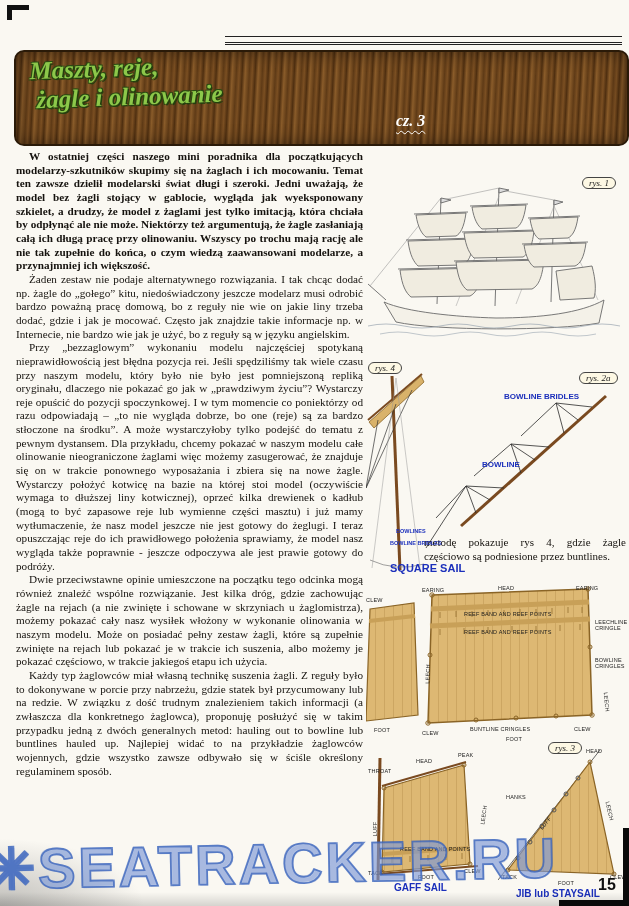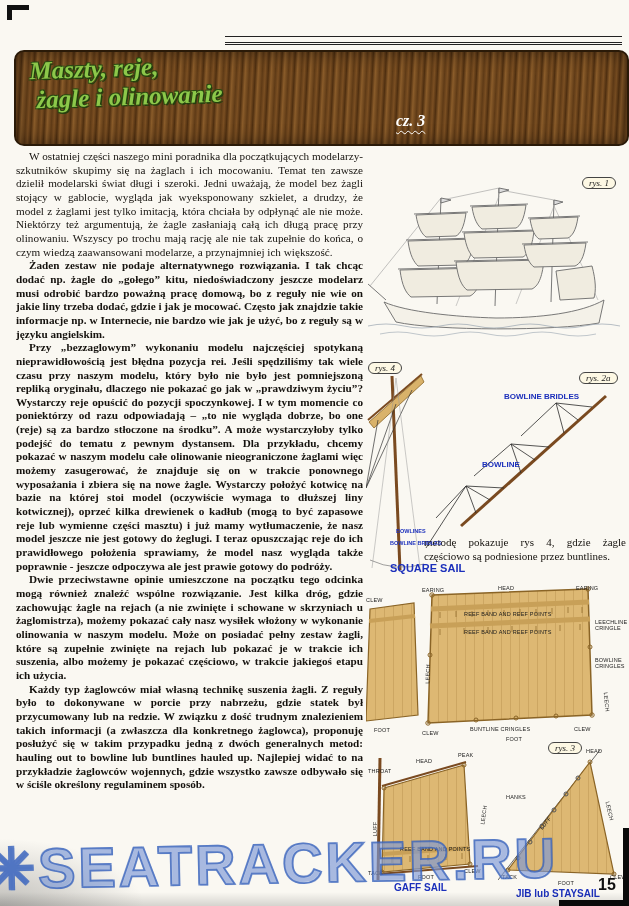--- a/index.html
+++ b/index.html
@@ -21,22 +21,22 @@
                 text-shadow:1.5px 1.5px 0 #243f0e,-1px -1px 0 #2c4b12,1px -1px 0 #2c4b12,-1px 1px 0 #2c4b12;}
   .banner-title .l2{display:block;margin-left:6px;}
   .banner-sub{position:absolute;left:330px;top:13px;width:228px;color:#f4efe2;
               font:10.5px "Liberation Sans",sans-serif;line-height:1.35;}
   .banner-part{position:absolute;left:380px;top:60px;color:#fff;
                font:bold italic 16px "Liberation Serif",serif;
                text-decoration:underline wavy #fff 1px;text-underline-offset:4px;}
   
   .article{position:absolute;left:16px;top:150px;width:347px;height:748px;overflow:hidden;
            text-align:justify;font-size:11.2px;line-height:1.22;color:#15120e;}
-  .article p{margin:0;text-indent:13px;font-weight:bold;}
-  .article p.lead{font-weight:normal;}
+  .article p{margin:0;text-indent:13px;}
+  .article p.lead{font-weight:bold;}
   
   .fig{position:absolute;}
   .chip{position:absolute;border:1px solid #444;border-radius:8px;background:#fdf8e4;
         font:italic 9px "Liberation Serif",serif;padding:0 6px;color:#222;white-space:nowrap;z-index:4;}
   .dlabel{position:absolute;font:5.5px "Liberation Sans",sans-serif;color:#1c1c1c;
           white-space:nowrap;letter-spacing:.2px;z-index:3;}
   .dlabel.wrap{white-space:normal;width:30px;line-height:1.15;}
   .blabel{position:absolute;font:bold 8px "Liberation Sans",sans-serif;color:#1b2fbb;z-index:3;white-space:nowrap;}
   .blabel.small{font-size:5.5px;}
   .blue-head{position:absolute;font:bold 11px "Liberation Sans",sans-serif;color:#1b2fbb;z-index:3;}

